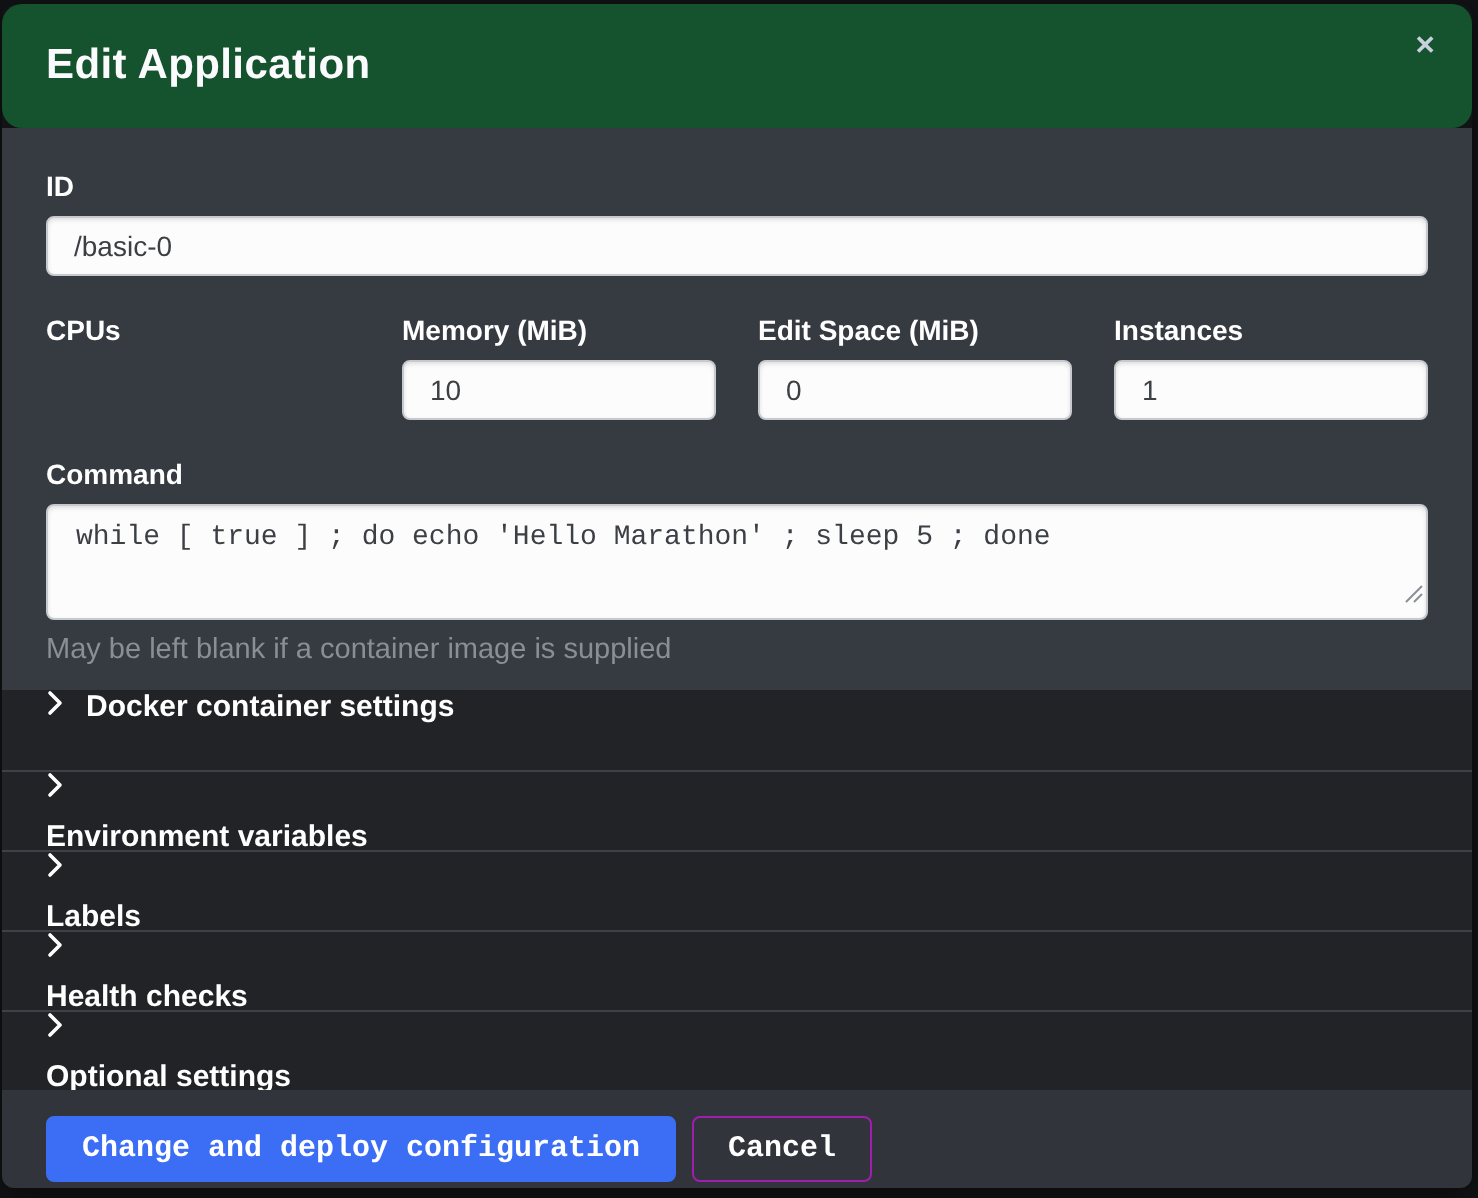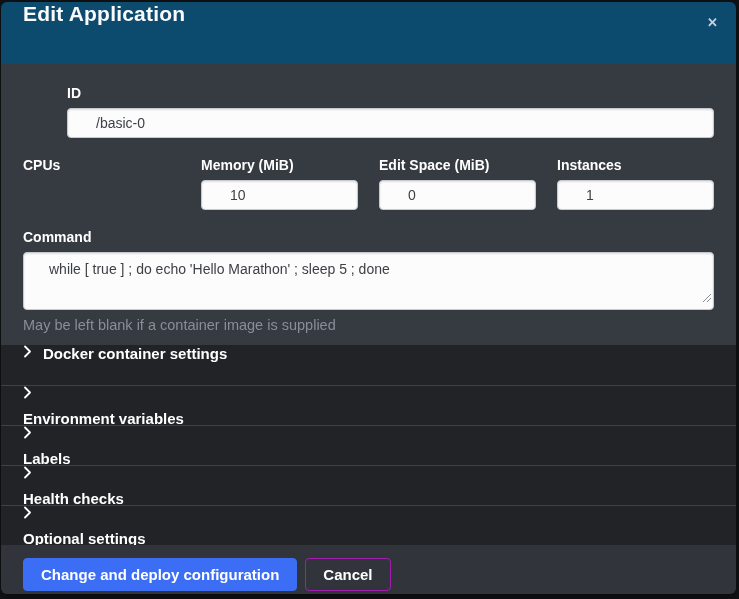--- a/index.html
+++ b/index.html
@@ -10,23 +10,23 @@
   }
   .modal {
     position: absolute; top: 2px; left: 1px;
     width: 735px; height: 592px;
     border-radius: 6px; overflow: hidden;
     display: flex; flex-direction: column;
     box-shadow: 0 3px 14px rgba(0,0,0,0.55);
   }
   
   .modal-header {
-    flex: 0 0 62px; background: #0c4a6e;
-    display: flex; align-items: flex-start;
-    padding: 0 22px; position: relative;
+    flex: 0 0 62px; background: #14532d;
+    display: flex; align-items: center;
+    padding: 0 22px; position: relative; border-radius: 10px;
   }
   .modal-title {
     color: #fbfbfd; font-size: 21px; font-weight: 700; letter-spacing: .2px;
   }
   .close-btn {
     position: absolute; top: 11px; right: 15px;
     background: none; border: none; cursor: pointer;
     color: #c9cfdd; font-size: 13px; font-weight: 700;
     font-family: "Liberation Sans", sans-serif;
     line-height: 1; padding: 3px;
@@ -38,36 +38,36 @@
   }
   .field-label {
     display: block; color: #ffffff;
     font-size: 14px; font-weight: 700; margin-bottom: 7px;
   }
   .text-input {
     width: 100%; height: 30px;
     background: #fcfcfd;
     border: 1px solid #c6c9ce; border-radius: 4px;
     box-shadow: inset 0 1px 2px rgba(0,0,0,0.12);
-    padding: 4px 28px;
+    padding: 4px 13px;
     font-family: "Liberation Sans", sans-serif;
     font-size: 14px; color: #3c3f44;
   }
-  .field-row { margin-bottom: 19px; margin-left: 44px; }
+  .field-row { margin-bottom: 19px; }
   .grid-4 {
     display: grid; grid-template-columns: repeat(4, 1fr);
     column-gap: 21px; margin-bottom: 19px;
   }
   .command-textarea {
     width: 100%; height: 58px; resize: none;
     background: #fcfcfd;
     border: 1px solid #c6c9ce; border-radius: 4px;
     box-shadow: inset 0 1px 2px rgba(0,0,0,0.12);
-    padding: 7px 25px;
-    font-family: Liberation Sans, sans-serif;
+    padding: 7px 14px;
+    font-family: Liberation Mono, monospace;
     font-size: 14px; color: #3c3f44; line-height: 1.35;
     display: block;
   }
   .textarea-wrap { position: relative; }
   .resize-grip {
     position: absolute; right: 2px; bottom: 3px; pointer-events: none;
   }
   .help-text {
     margin-top: 7px; color: #8a8e96; font-size: 14.5px;
   }
@@ -82,21 +82,21 @@
     color: #ffffff; font-size: 15px; font-weight: 700;
   }
   .chevron { flex: 0 0 auto; display: flex; }
   
   .modal-footer {
     flex: 0 0 59px; background: #31353b;
     display: flex; align-items: center; gap: 8px;
     padding: 0 22px;
   }
   .btn {
-    border-radius: 4px; font-family: Liberation Sans, sans-serif;
+    border-radius: 4px; font-family: Liberation Mono, monospace;
     font-size: 15px; font-weight: 700; cursor: pointer;
     height: 33px; padding: 0 17px; line-height: 31px;
   }
   .btn-primary {
     background: #3c6ef5; border: 1px solid #3c6ef5; color: #ffffff;
   }
   .btn-secondary {
     background: transparent; border: 1px solid #a21caf; color: #ffffff;
   }
 </style>

